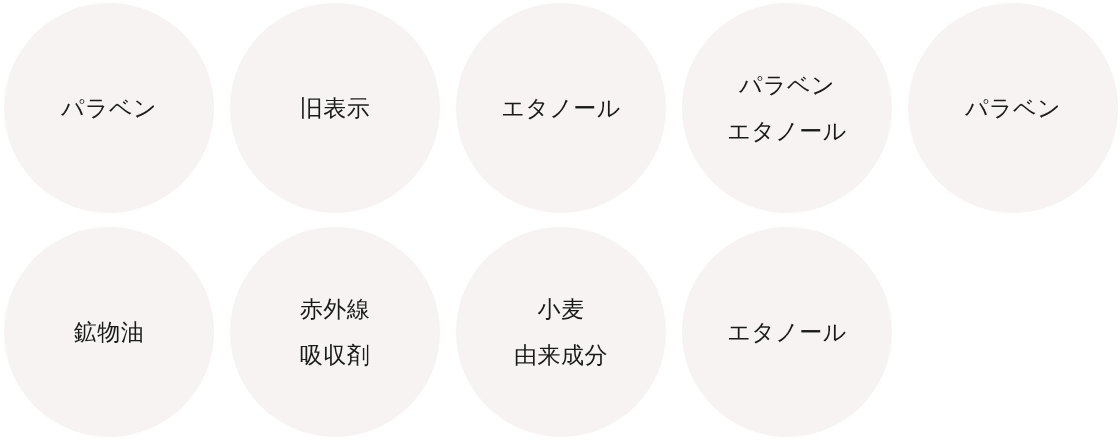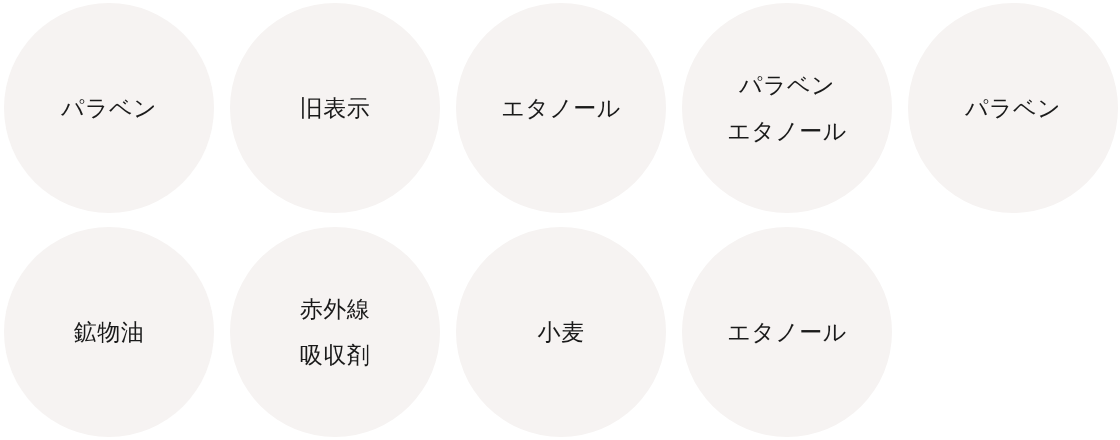--- a/index.html
+++ b/index.html
@@ -35,17 +35,18 @@
   </div>
   <div class="circle">
     <span>鉱物油</span>
   </div>
   <div class="circle">
     <span>赤外線</span>
     <span>吸収剤</span>
   </div>
   <div class="circle">
     <span>小麦</span>
+    <span>由来成分</span>
   </div>
   <div class="circle">
     <span>エタノール</span>
   </div>
 </div>
 
 </body></html>

